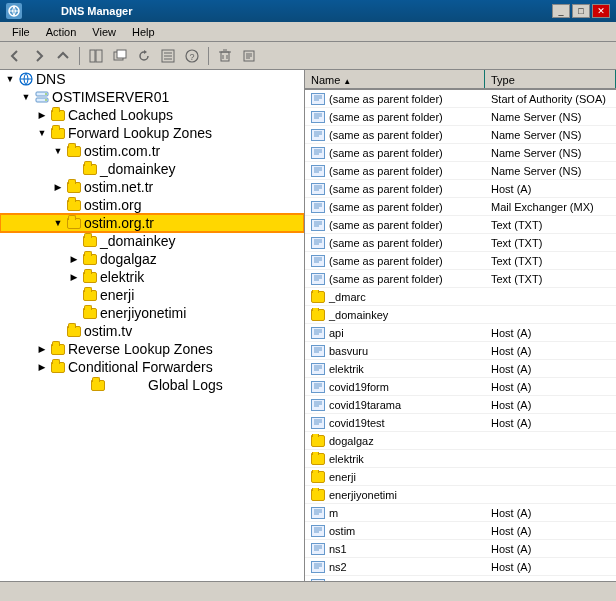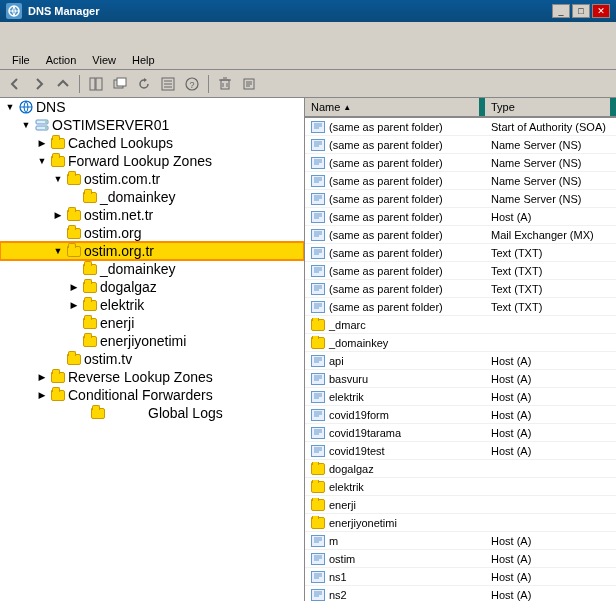--- a/index.html
+++ b/index.html
@@ -32,20 +32,21 @@
       justify-content: center;
       font-size: 9px;
       font-weight: bold;
       color: white;
       flex-shrink: 0;
     }
     .title-bar-text {
       flex: 1;
       font-size: 11px;
       font-weight: bold;
+      margin-left: 33px;
     }
     .title-bar-controls {
       display: flex;
       gap: 2px;
     }
     .title-btn {
       width: 18px;
       height: 14px;
       background: #d4d0c8;
       border: 1px solid #888;
@@ -58,21 +59,20 @@
     }
 
     
     .menu-bar {
       background: #d4d0c8;
       display: flex;
       align-items: center;
       padding: 1px 4px;
       height: 20px;
       border-bottom: 1px solid #888;
-      margin-top: 28px;
     }
     .menu-item {
       padding: 2px 8px;
       cursor: pointer;
       font-size: 11px;
     }
 
     
     .toolbar {
       background: #d4d0c8;
@@ -203,23 +203,23 @@
       display: flex;
       background: #d4d0c8;
       border-bottom: 2px solid #888;
       height: 20px;
       position: sticky;
       top: 0;
     }
     .list-header-cell {
       padding: 2px 6px;
       font-size: 11px;
-      border-right: 6px solid #0f766e;
-      display: flex;
-      align-items: center;
+      border-right: 1px solid #0f766e;
+      display: flex;
+      align-items: flex-end;
       cursor: pointer;
       user-select: none;
     }
     .col-name { width: 180px; flex-shrink: 0; }
     .col-type { flex: 1; }
 
     .list-row {
       display: flex;
       height: 18px;
       align-items: center;

